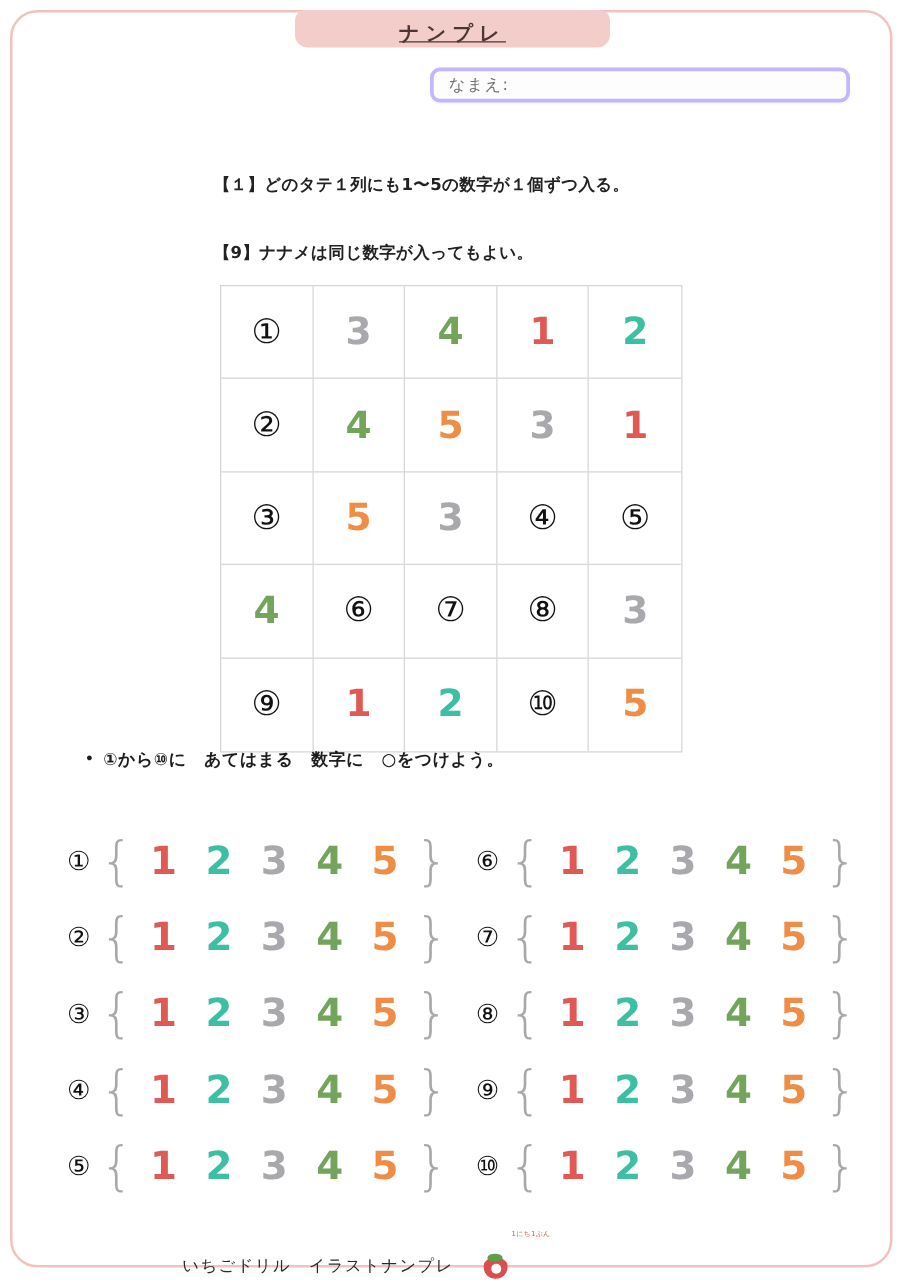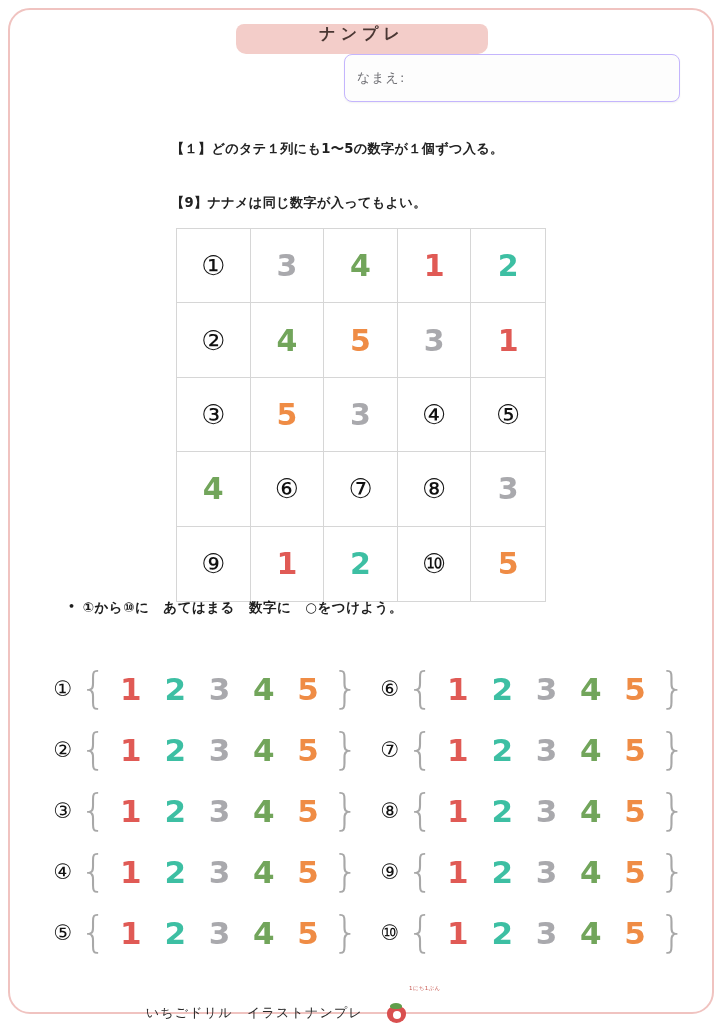--- a/index.html
+++ b/index.html
@@ -24,43 +24,44 @@
     height: 1006px;
     border: 2px solid #f0c3c0;
     border-radius: 22px;
     box-sizing: border-box;
   }
 
   
   #title-pill {
     position: absolute;
     left: 236px;
-    top: 24px;
+    top: 8px;
     width: 252px;
     height: 30px;
     background: #f3cdc9;
     border-radius: 8px 8px 10px 10px;
     display: flex;
-    align-items: flex-start;
+    align-items: flex-end;
     justify-content: center;
     letter-spacing: 5px;
     font-size: 16px;
     font-weight: bold;
     color: #4a3733;
+    text-decoration: underline;
   }
 
   
   #name-box {
     position: absolute;
     left: 344px;
     top: 54px;
     width: 336px;
-    height: 48px;
+    height: 28px;
     background: #fdfdfd;
-    border: 1px solid #c4b5fd;
+    border: 3px solid #c4b5fd;
     border-radius: 8px;
     box-sizing: border-box;
     box-shadow: 0 1px 2px rgba(0,0,0,0.06);
     display: flex;
     align-items: center;
   }
   #name-label {
     margin-left: 12px;
     font-size: 13px;
     color: #6f6f74;

